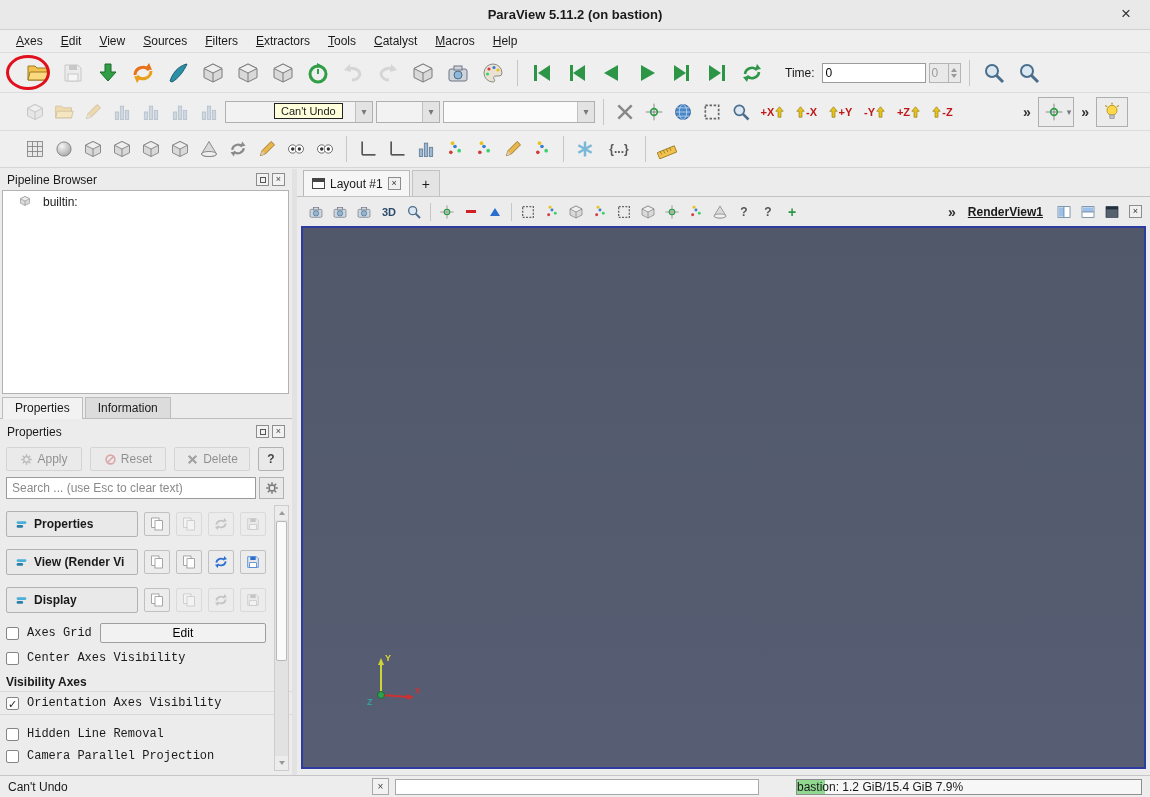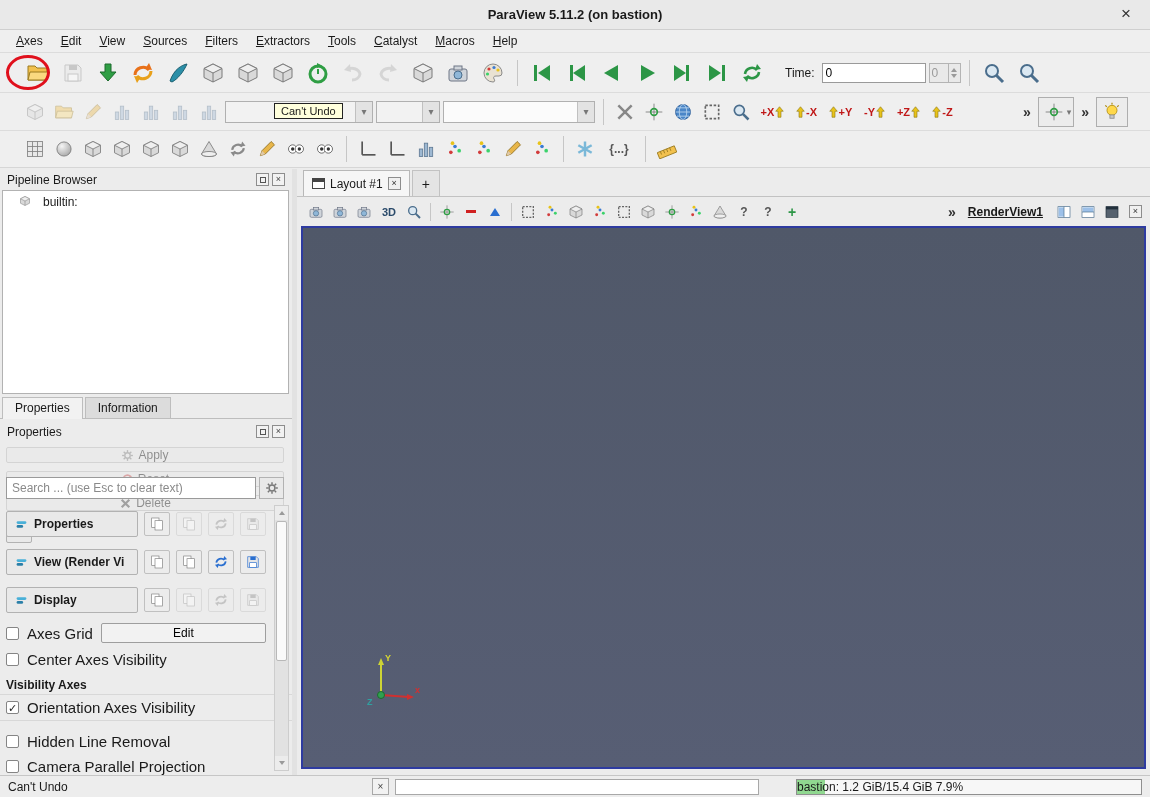--- a/index.html
+++ b/index.html
@@ -62,42 +62,42 @@
   .tree { position:absolute; left:2px; right:3px; top:21px; height:204px; background:#fff; border:1px solid #b2b2b2; padding:4px 2px; }
   .tree-item { display:flex; align-items:flex-start; gap:12px; padding-left:14px; }
   .tree-item svg { width:12px; height:12px; }
 
   .panel-tabs { position:absolute; top:228px; left:0; right:0; height:22px; display:flex; align-items:flex-end; padding-left:2px; border-bottom:1px solid #bdbdbd; }
   .ptab { padding:3px 12px; border:1px solid #bdbdbd; border-bottom:none; background:#dcdcdc; margin-right:2px; }
   .ptab.active { background:#f2f2f2; position:relative; top:1px; padding-bottom:4px; }
 
   .props-header-row { position:absolute; top:252px; left:0; right:0; height:21px; display:flex; align-items:center; padding:0 7px; }
 
-  .btn-row { position:absolute; top:278px; left:6px; right:8px; display:flex; gap:8px;flex-direction:column; }
+  .btn-row { position:absolute; top:278px; left:6px; right:8px; display:flex; gap:8px; }
   .pbtn { height:24px; border:1px solid #b2b2b2; background:#e9e9e9; border-radius:2px; display:flex; align-items:center; justify-content:center; gap:4px; padding:0 10px; font-size:12px; }
   .pbtn svg { width:13px; height:13px; }
   .pbtn.q { width:26px; padding:0; font-weight:bold; color:#444; }
 
   .search-row { position:absolute; top:308px; left:6px; right:8px; display:flex; gap:3px; }
   .search-input { flex:1; height:22px; border:1px solid #9a9a9a; background:#fff; padding:0 5px; font-size:12px; color:#333; }
   .search-input::placeholder { color:#8a8a8a; }
   .gearbtn { width:25px; height:22px; border:1px solid #b2b2b2; background:#e9e9e9; display:flex; align-items:center; justify-content:center; }
   .gearbtn svg { width:14px; height:14px; }
 
   .props-scroll { position:absolute; top:336px; left:0; right:0; bottom:0; }
   .section-row { display:flex; align-items:center; gap:6px; padding:6px 6px 6px 6px; }
   .section-btn { width:132px; height:26px; border:1px solid #b2b2b2; background:#e9e9e9; border-radius:2px; display:flex; align-items:center; gap:6px; padding:0 8px; font-weight:bold; font-size:12px; }
   .section-btn svg { width:13px; height:13px; }
   .mini { width:26px; height:24px; border:1px solid #c0c0c0; background:#ececec; display:flex; align-items:center; justify-content:center; border-radius:2px; }
   .mini svg { width:16px; height:16px; color:#8a8a8a; }
   .mini.blue svg { color:#2a6fd0; }
 
   .prow { display:flex; align-items:center; gap:8px; padding:4px 6px; }
   .checkbox { width:13px; height:13px; border:1px solid #858585; background:#fff; border-radius:2px; font-size:11px; font-weight:bold; line-height:12px; text-align:center; color:#222; flex:none; }
-  .plabel { font-size:15px; }
+  .plabel { font-size:12px;font-family:Liberation Mono, monospace; }
   .edit-btn { flex:1; height:20px; border:1px solid #9e9e9e; background:#f2f2f2; border-radius:2px; font-size:12px; font-family:inherit; margin-right:20px; }
   .group-label { font-weight:bold; padding:6px 6px 2px 6px; }
   .row-sep { border-bottom:1px solid #d8d8d8; }
   .row-septop { border-top:1px solid #d8d8d8; }
 
   .vscroll { position:absolute; right:3px; top:336px; bottom:4px; width:15px; background:#e2e2e2; border:1px solid #cdcdcd; }
   .vs-arrow { height:14px; display:flex; align-items:center; justify-content:center; background:#ececec; }
   .vs-thumb { position:absolute; top:15px; left:1px; right:1px; height:140px; background:#fafafa; border:1px solid #b8b8b8; border-radius:2px; }
   .vs-bottom { position:absolute; bottom:0; left:0; right:0; }
 

